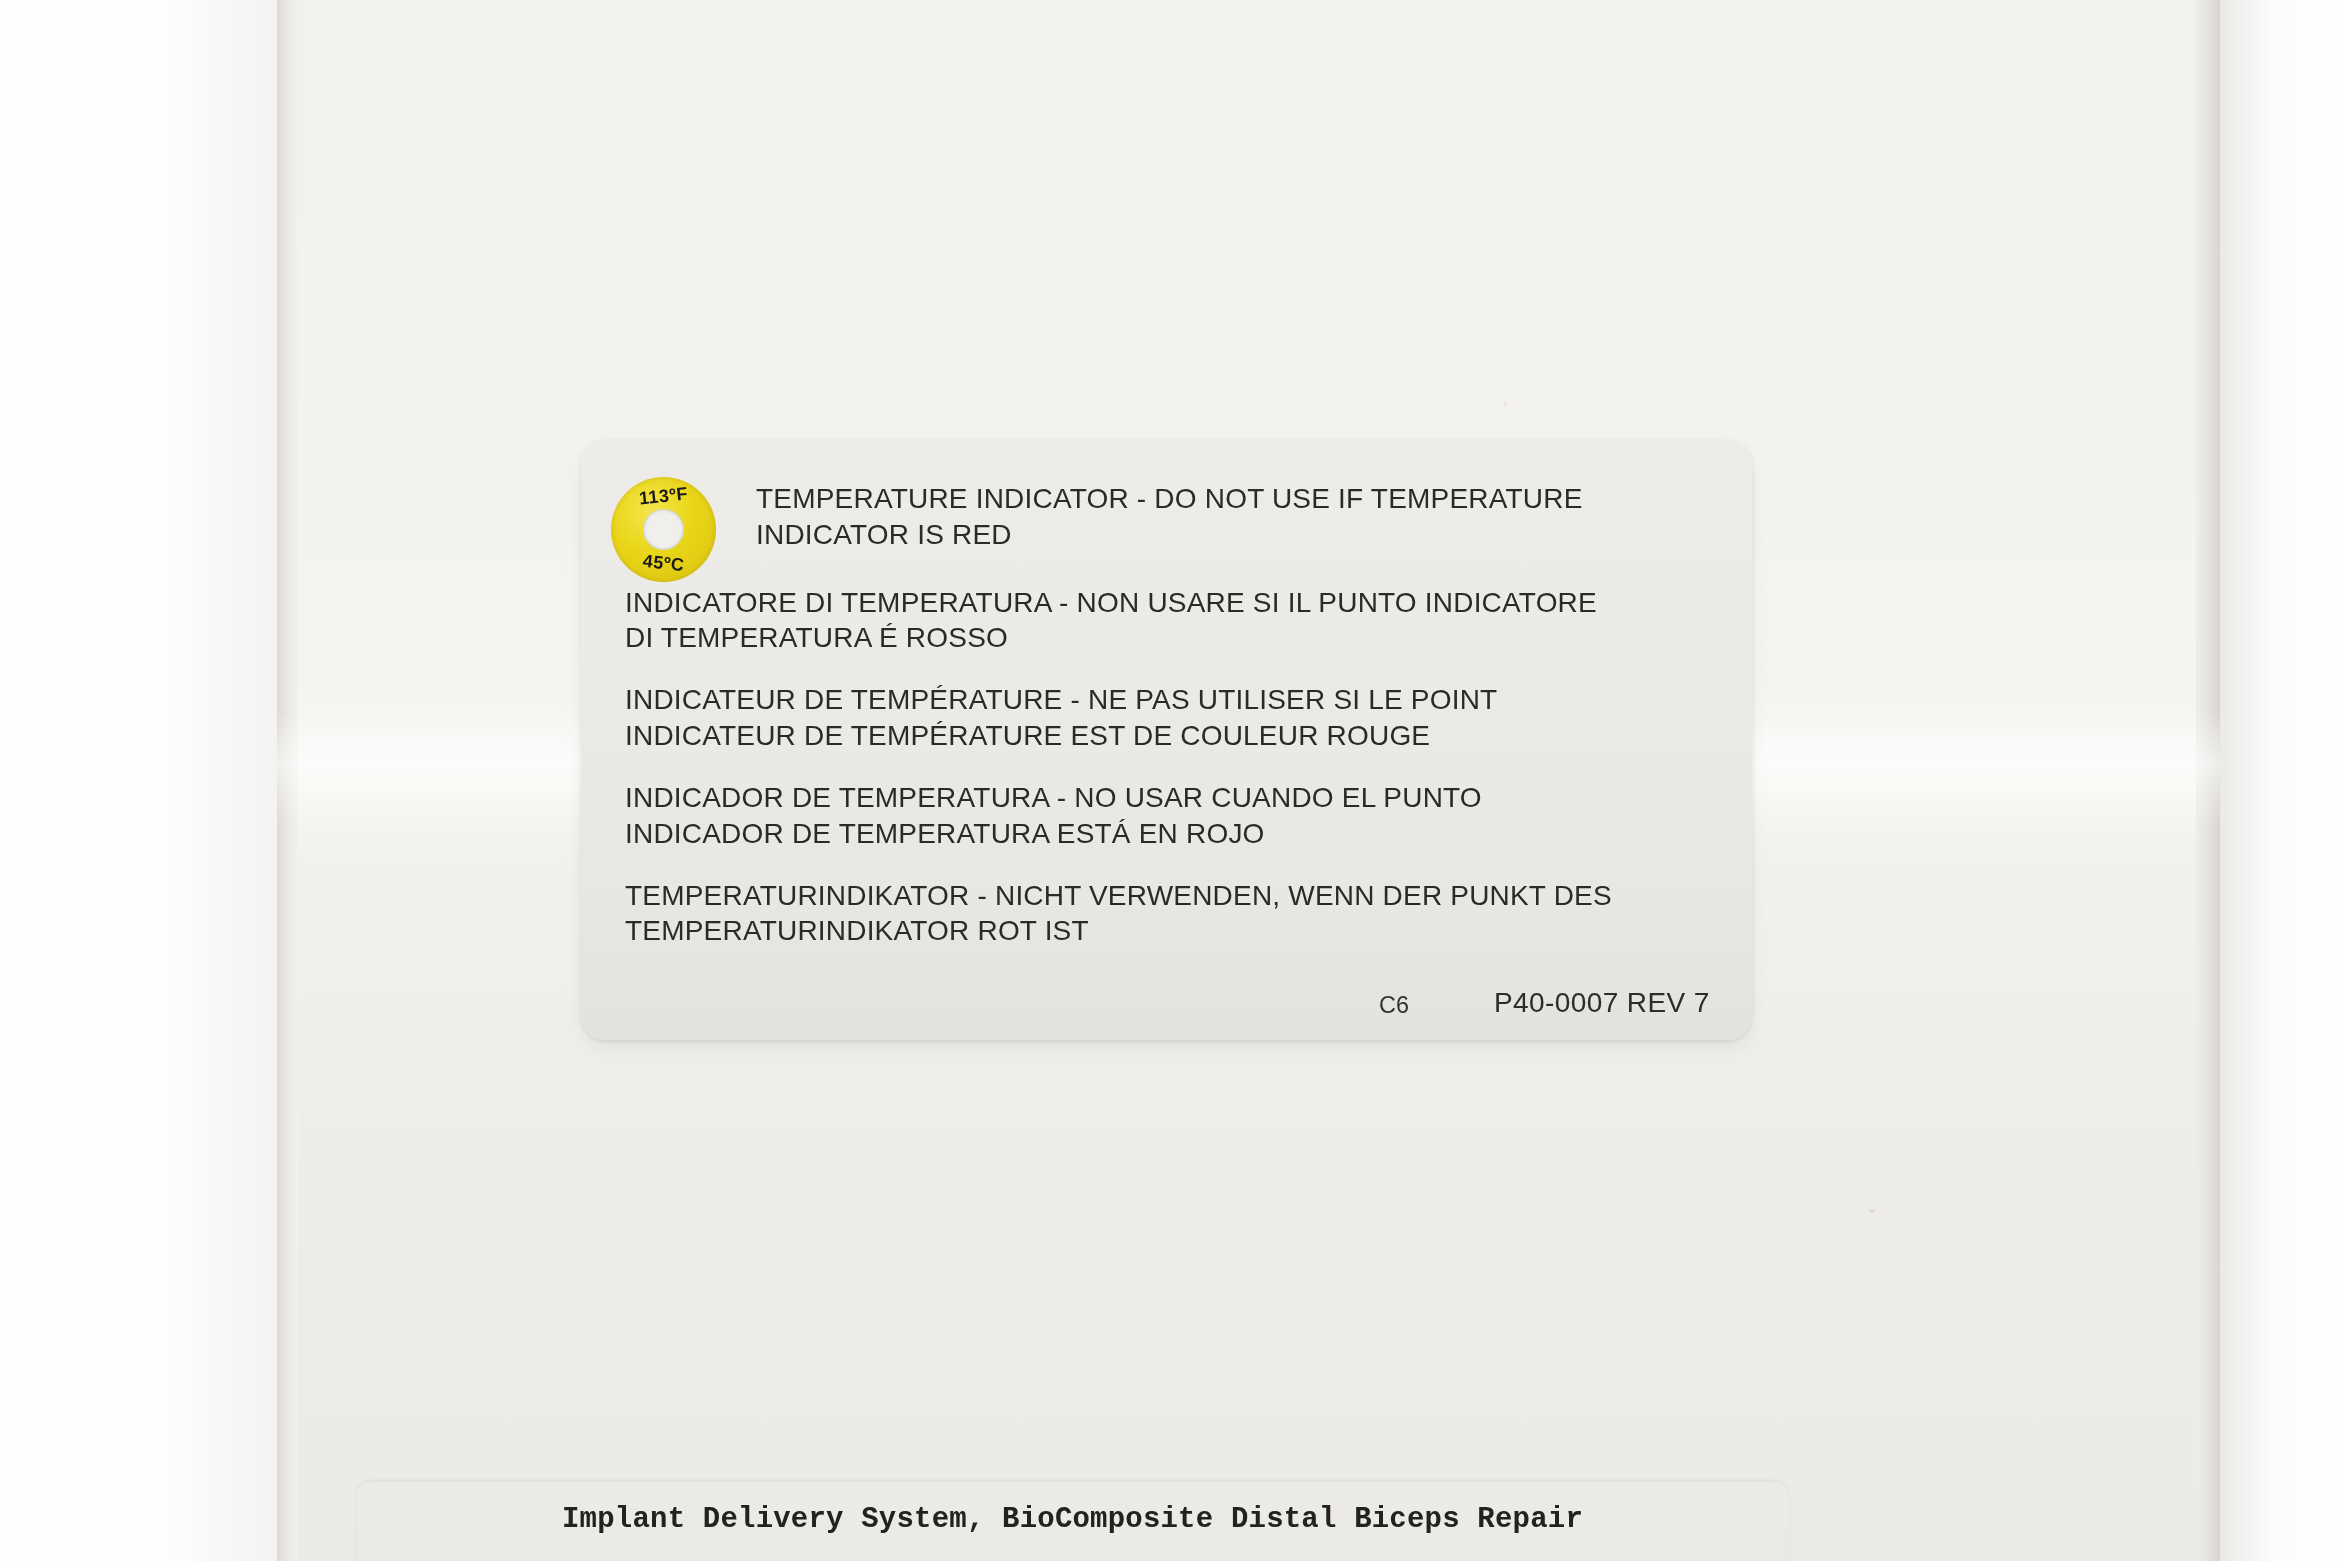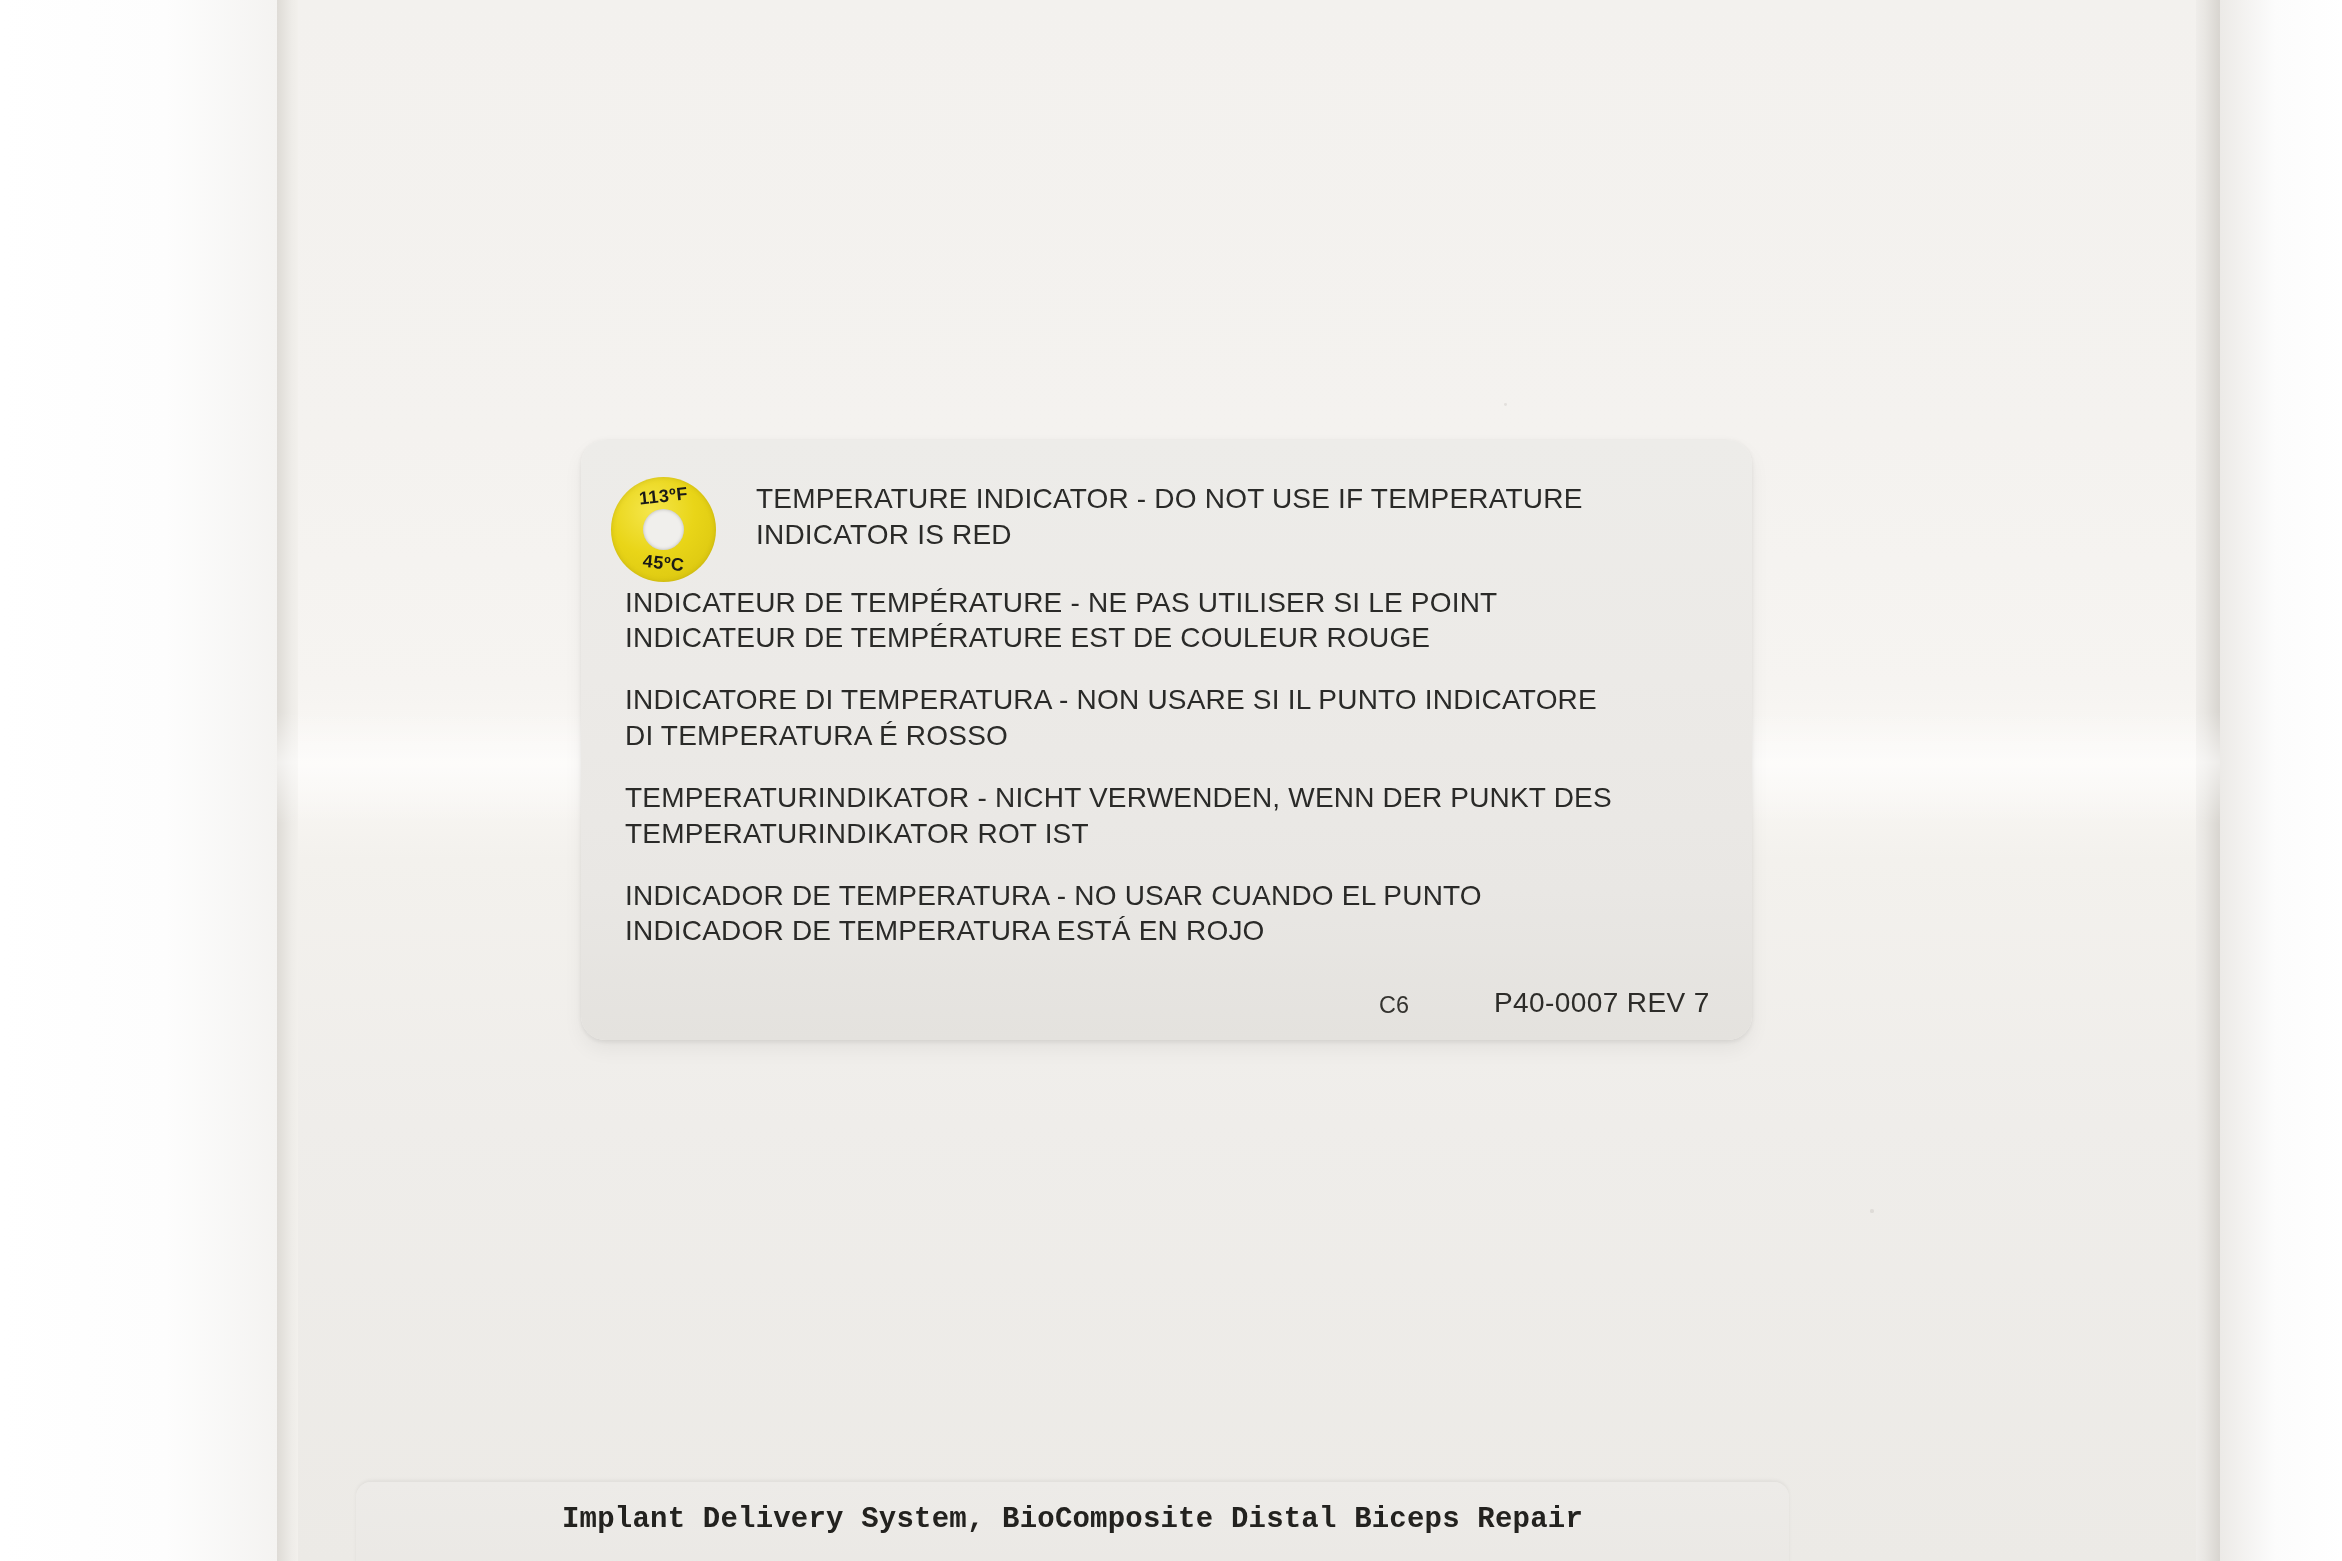--- a/index.html
+++ b/index.html
@@ -240,28 +240,28 @@
       <div class="temp-dot">
         <div class="t-top">113ºF</div>
         <div class="hole"></div>
         <div class="t-bot">45ºC</div>
       </div>
 
       <div class="lines">
         <p class="para first">TEMPERATURE INDICATOR - DO NOT USE IF TEMPERATURE
 INDICATOR IS RED</p>
         <div class="block-shift" style="position:relative; left:-131px; width:1106px;">
+          <p class="para">INDICATORE DI TEMPERATURA - NON USARE SI IL PUNTO INDICATORE
+DI TEMPERATURA É ROSSO</p>
           <p class="para">INDICATEUR DE TEMPÉRATURE - NE PAS UTILISER SI LE POINT
 INDICATEUR DE TEMPÉRATURE EST DE COULEUR ROUGE</p>
-          <p class="para">INDICATORE DI TEMPERATURA - NON USARE SI IL PUNTO INDICATORE
-DI TEMPERATURA É ROSSO</p>
+          <p class="para">INDICADOR DE TEMPERATURA - NO USAR CUANDO EL PUNTO
+INDICADOR DE TEMPERATURA ESTÁ EN ROJO</p>
           <p class="para">TEMPERATURINDIKATOR - NICHT VERWENDEN, WENN DER PUNKT DES
 TEMPERATURINDIKATOR ROT IST</p>
-          <p class="para">INDICADOR DE TEMPERATURA - NO USAR CUANDO EL PUNTO
-INDICADOR DE TEMPERATURA ESTÁ EN ROJO</p>
         </div>
       </div>
 
       <div class="footer-codes">
         <span class="code-c6">C6</span>
         <span class="code-part">P40-0007 REV 7</span>
       </div>
 
     </div>
   </div>

